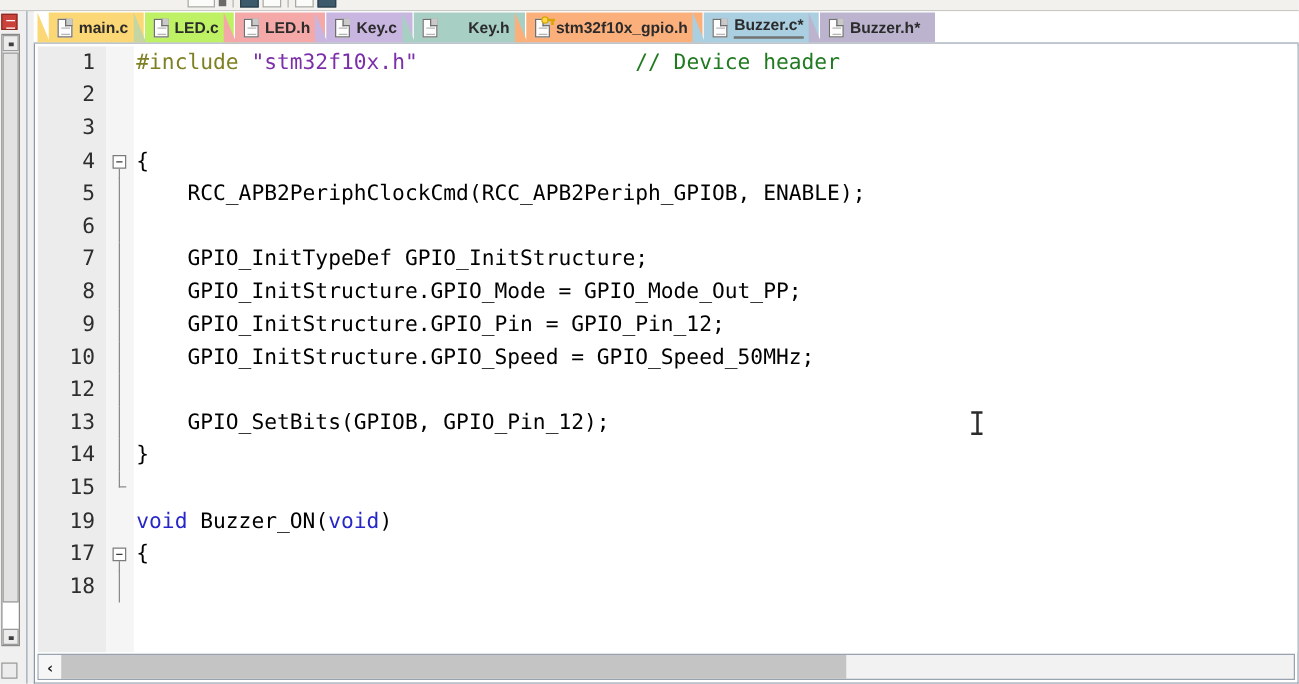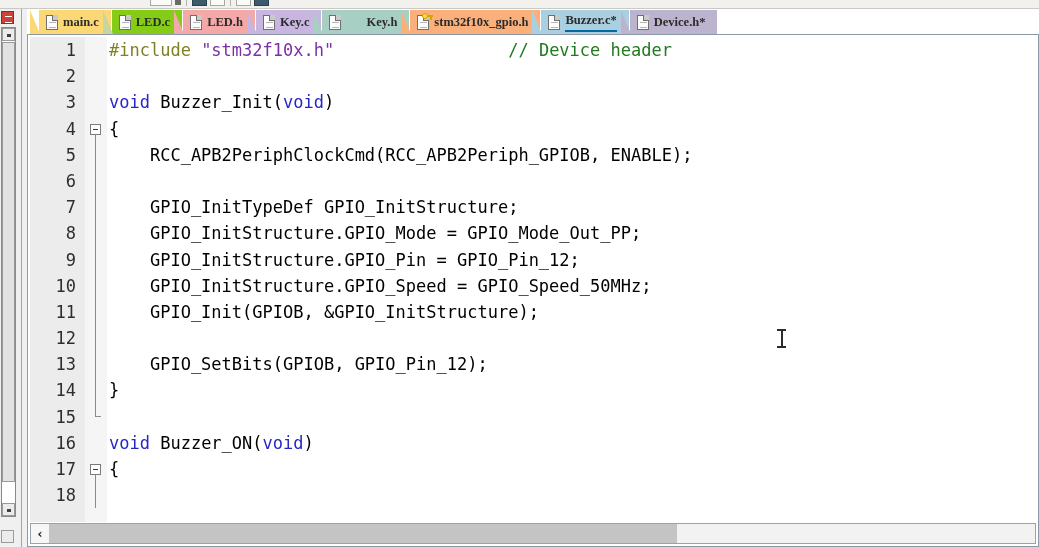--- a/index.html
+++ b/index.html
@@ -140,22 +140,22 @@
   .tab::before {
     content: "";
     position: absolute;
     left: -9px; top: 0;
     width: 0; height: 0;
     border-style: solid;
     border-width: 24px 0 0 10px;
     border-color: transparent transparent transparent currentColor;
     color: inherit;
   }
-  .tab .tab-label { position: relative; z-index: 2; font-family: Liberation Serif, serif; }
-  .tab.active .tab-label { border-bottom: 2px solid #0369a1; padding-bottom: 2px; }
+  .tab .tab-label { position: relative; z-index: 2; }
+  .tab.active .tab-label { border-bottom: 2px solid #737373; padding-bottom: 2px; }
 
   .doc-icon {
     position: relative;
     width: 12px; height: 15px;
     background: #fdfdfd;
     border: 1px solid #6f6f6f;
     flex: 0 0 auto;
   }
   .doc-icon::before {
     content: "";
@@ -378,21 +378,21 @@
 
   <div class="editor-window">
 
     <div class="tab-strip" id="tab-strip">
         <div class="tab" style="background: rgb(252, 215, 117); color: rgb(252, 215, 117); margin-left: 12px;">
           <span class="doc-icon">
             <span class="lines"></span>
           </span>
           <span class="tab-label" style="color: rgb(43, 43, 43);">main.c</span>
         </div>
-        <div class="tab" style="background: #84cc16; color: rgb(197, 214, 163);">
+        <div class="tab" style="background: #bef264; color: rgb(197, 214, 163);">
           <span class="doc-icon">
             <span class="lines"></span>
           </span>
           <span class="tab-label" style="color: rgb(43, 43, 43);">LED.c</span>
         </div>
         <div class="tab" style="background: rgb(244, 168, 168); color: rgb(244, 168, 168);">
           <span class="doc-icon">
             <span class="lines"></span>
           </span>
           <span class="tab-label" style="color: rgb(43, 43, 43);">LED.h</span>
@@ -423,45 +423,44 @@
         <div class="tab active" style="background: rgb(169, 207, 224); color: rgb(169, 207, 224);">
           <span class="doc-icon">
             <span class="lines"></span>
           </span>
           <span class="tab-label" style="color: rgb(43, 43, 43);">Buzzer.c*</span>
         </div>
         <div class="tab" style="background: rgb(188, 180, 207); color: rgb(188, 180, 207);">
           <span class="doc-icon">
             <span class="lines"></span>
           </span>
-          <span class="tab-label" style="color: rgb(43, 43, 43);">Device.h*</span>
+          <span class="tab-label" style="color: rgb(43, 43, 43);">Buzzer.h*</span>
         </div>
       </div>
 
     <div class="code-area">
       <div class="code-inner">
         <div class="gutter-num"></div>
         <div class="gutter-fold"></div>
         <div class="code-rows" id="code-rows">
             <div class="row"><span class="lnum">1</span><span class="code"><span class="t-pre">#include </span><span class="t-str">"stm32f10x.h"</span><span>                 </span><span class="t-cmt">// Device header</span></span></div>
             <div class="row"><span class="lnum">2</span><span class="code"></span></div>
-            <div class="row"><span class="lnum">3</span><span class="code"><span class="t-kw">void</span><span> Buzzer_Init(</span><span class="t-kw">void</span><span>)</span></span></div>
+            <div class="row"><span class="lnum">3</span></div>
             <div class="row"><span class="lnum">4</span><span class="fold-box"></span><span class="fold-line from-box"></span><span class="code"><span>{</span></span></div>
             <div class="row"><span class="lnum">5</span><span class="fold-line"></span><span class="code"><span>    RCC_APB2PeriphClockCmd(RCC_APB2Periph_GPIOB, ENABLE);</span></span></div>
             <div class="row"><span class="lnum">6</span><span class="fold-line"></span><span class="code"></span></div>
             <div class="row"><span class="lnum">7</span><span class="fold-line"></span><span class="code"><span>    GPIO_InitTypeDef GPIO_InitStructure;</span></span></div>
             <div class="row"><span class="lnum">8</span><span class="fold-line"></span><span class="code"><span>    GPIO_InitStructure.GPIO_Mode = GPIO_Mode_Out_PP;</span></span></div>
             <div class="row"><span class="lnum">9</span><span class="fold-line"></span><span class="code"><span>    GPIO_InitStructure.GPIO_Pin = GPIO_Pin_12;</span></span></div>
             <div class="row"><span class="lnum">10</span><span class="fold-line"></span><span class="code"><span>    GPIO_InitStructure.GPIO_Speed = GPIO_Speed_50MHz;</span></span></div>
-            <div class="row"><span class="lnum">11</span><span class="fold-line"></span><span class="code"><span>    GPIO_Init(GPIOB, &amp;GPIO_InitStructure);</span></span></div>
             <div class="row"><span class="lnum">12</span><span class="fold-line"></span><span class="code"></span></div>
             <div class="row"><span class="lnum">13</span><span class="fold-line"></span><span class="code"><span>    GPIO_SetBits(GPIOB, GPIO_Pin_12);</span></span></div>
             <div class="row"><span class="lnum">14</span><span class="fold-line"></span><span class="code"><span>}</span></span></div>
             <div class="row"><span class="lnum">15</span><span class="fold-line end"></span><span class="code"></span></div>
-            <div class="row"><span class="lnum">16</span><span class="code"><span class="t-kw">void</span><span> Buzzer_ON(</span><span class="t-kw">void</span><span>)</span></span></div>
+            <div class="row"><span class="lnum">19</span><span class="code"><span class="t-kw">void</span><span> Buzzer_ON(</span><span class="t-kw">void</span><span>)</span></span></div>
             <div class="row"><span class="lnum">17</span><span class="fold-box"></span><span class="fold-line from-box"></span><span class="code"><span>{</span></span></div>
             <div class="row"><span class="lnum">18</span><span class="fold-line"></span></div>
           </div>
         <div class="ibeam"></div>
       </div>
 
       <div class="hscroll">
         <div class="hs-left-btn">‹</div>
         <div class="hs-thumb"></div>
       </div>

